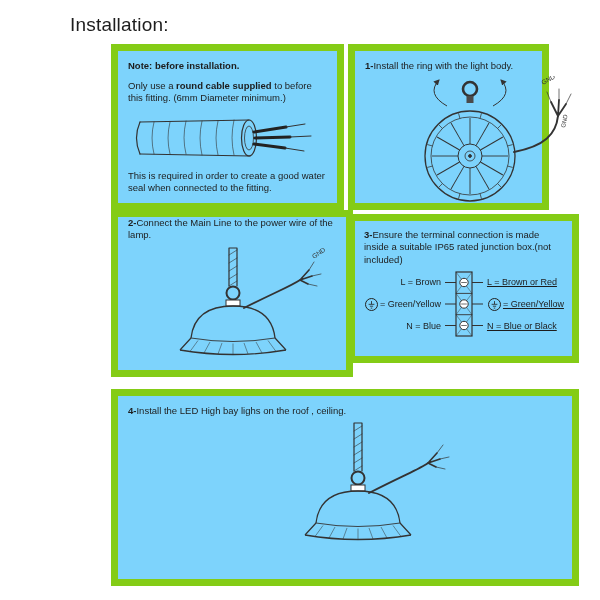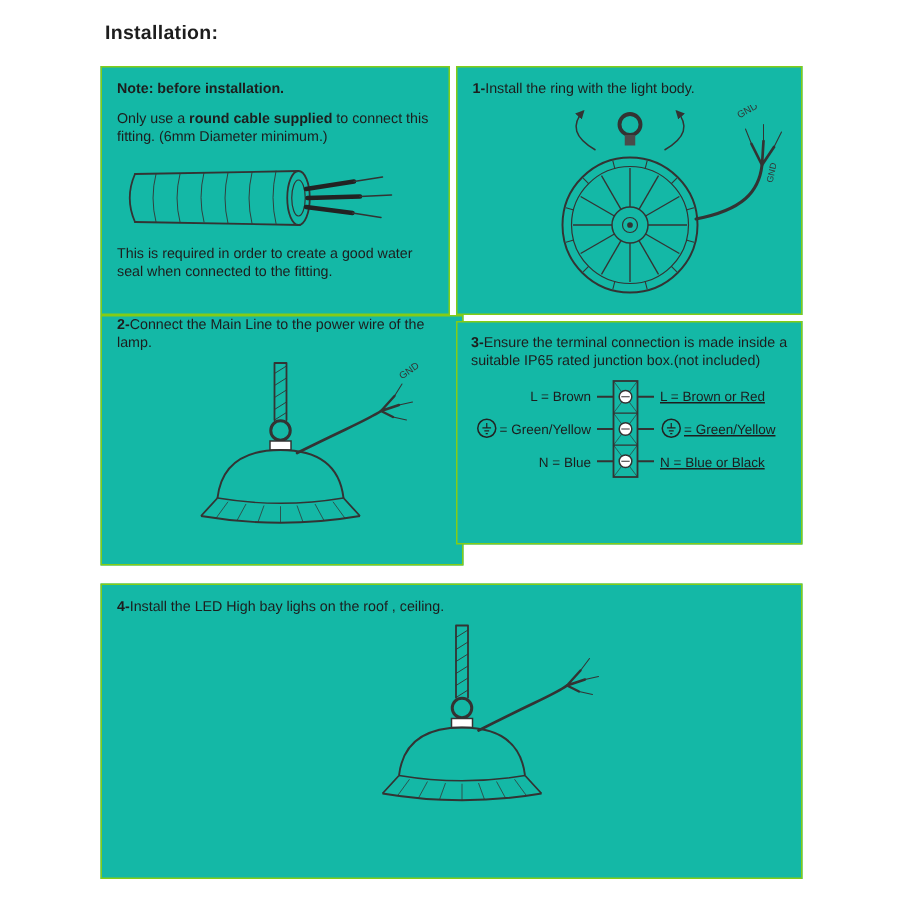--- a/index.html
+++ b/index.html
@@ -6,29 +6,30 @@
   html,body { width:600px; height:600px; }
   body {
     background:#ffffff;
     font-family:"Liberation Sans", sans-serif;
     color:#1d1d1d;
     position:relative;
     overflow:hidden;
   }
   .page-title {
     position:absolute; left:70px; top:14px;
-    font-size:13px; font-weight:bold; letter-spacing:0.2px;
+    font-size:19px; font-weight:normal; letter-spacing:0.2px;
   }
   .panel {
     position:absolute;
-    border:1px solid #84cc16;
-    background:#14b8a6;
+    border:7px solid #84cc16;
+    background:#7dd3fc;
+    margin-left:44px;
   }
   .p-note { left:67px;  top:44px;  width:233px; height:166px; padding:9px 10px; }
-  .p-s1   { left:304px; top:44px;  width:231px; height:166px; padding:9px 10px; }
+  .p-s1   { left:304px; top:44px;  width:201px; height:166px; padding:9px 10px; }
   .p-s2   { left:67px;  top:210px; width:242px; height:167px; padding:0 10px; }
   .p-s3   { left:304px; top:214px; width:231px; height:149px; padding:8px 9px;  }
   .p-s4   { left:67px;  top:389px; width:468px; height:197px; padding:9px 10px; }
   .step-head { font-size:9.5px; line-height:1.3; }
   .step-head b { font-weight:bold; }
   .note-heading { font-size:9.5px; font-weight:bold; }
   .note-body { font-size:9.5px; line-height:1.3; margin-top:9px; }
   .note-footer { font-size:9.5px; line-height:1.3; margin-top:3px; }
 
   .illus { display:block; margin:4px auto 0 auto; }
@@ -51,21 +52,21 @@
   }
   .term-svg { margin:0 3px; flex:0 0 auto; }
 </style>
 </head>
 <body>
 
 <div class="page-title">Installation:</div>
 
 <div class="panel p-note">
   <div class="note-heading">Note: before installation.</div>
-  <p class="note-body"><span>Only use a </span><b>round cable supplied</b><span> to connect this fitting. (6mm Diameter minimum.)</span></p>
+  <p class="note-body"><span>Only use a </span><b>round cable supplied</b><span> to before this fitting. (6mm Diameter minimum.)</span></p>
   <svg class="illus" width="211" height="58" viewBox="0 0 211 58">
     <g stroke="#333" fill="none" stroke-linecap="round">
       <path d="M12,13 Q5,29 12,45" stroke-width="1.2"></path>
       <path d="M12,13 L121,11" stroke-width="1.2"></path>
       <path d="M12,45 L122,47" stroke-width="1.2"></path>
       <path d="M26,13 Q22,29 26,45" stroke-width="0.6"></path>
       <path d="M42,13 Q38,29 42,45" stroke-width="0.6"></path>
       <path d="M58,12 Q54,29 58,45" stroke-width="0.6"></path>
       <path d="M74,12 Q70,29 74,46" stroke-width="0.6"></path>
       <path d="M90,12 Q86,29 90,46" stroke-width="0.6"></path>

